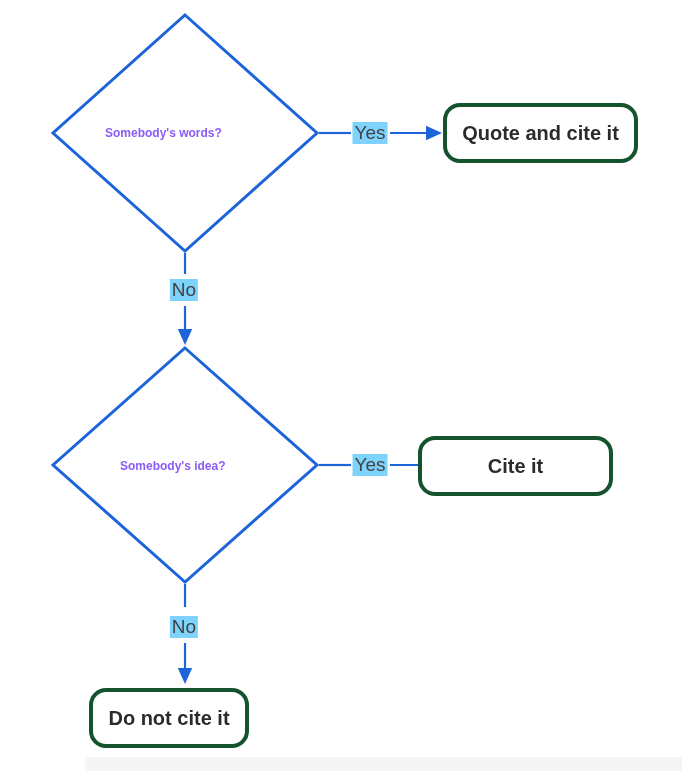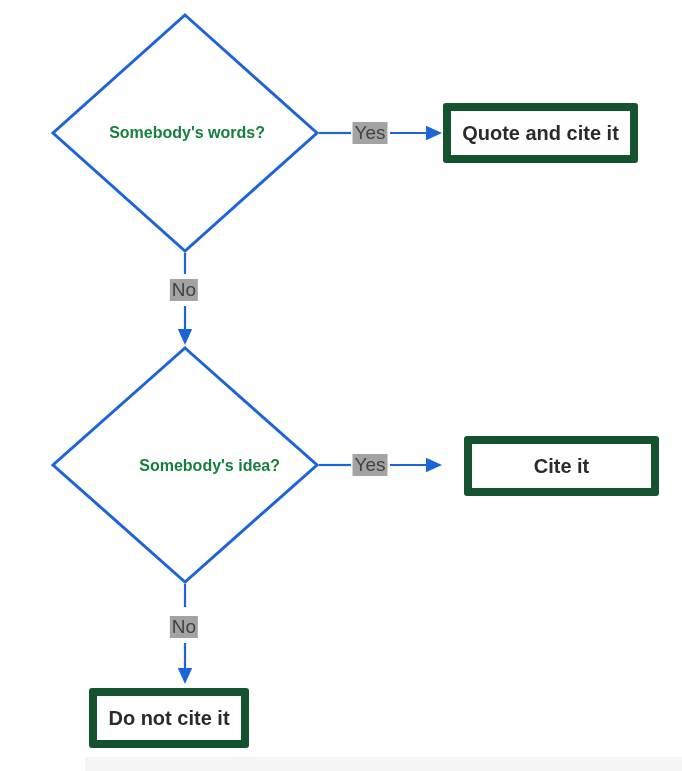--- a/index.html
+++ b/index.html
@@ -18,52 +18,52 @@
   .lines-layer {
     position: absolute;
     left: 0;
     top: 0;
     width: 682px;
     height: 771px;
   }
   .node-box {
     position: absolute;
     box-sizing: border-box;
-    border: 8px solid #14532d;
-    border-radius: 3px;
+    border: 4px solid #14532d;
+    border-radius: 17px;
     background: #ffffff;
     display: flex;
     align-items: center;
     justify-content: center;
     font-weight: bold;
     font-size: 20px;
     color: #2b2b2b;
     text-align: center;
   }
   .box-quote { left: 443px; top: 103px; width: 195px; height: 60px; }
-  .box-cite  { left: 464px; top: 436px; width: 195px; height: 60px; }
+  .box-cite  { left: 418px; top: 436px; width: 195px; height: 60px; }
   .box-nocite{ left: 89px;  top: 688px; width: 160px; height: 60px; }
   .diamond-label {
     position: absolute;
     width: 160px;
     transform: translate(-50%, -50%);
-    text-align: right;
+    text-align: left;
     font-weight: bold;
-    font-size: 16px;
+    font-size: 12px;
     line-height: 1.35;
-    color: #15803d;
+    color: #8b5cf6;
   }
   .d1-label { left: 185px; top: 133px; }
   .d2-label { left: 200px; top: 466px; }
   .edge-label {
     position: absolute;
     transform: translate(-50%, -50%);
     font-size: 19px;
     color: #424242;
-    background: #a3a3a3;
+    background: #7dd3fc;
     padding: 0 2px;
     white-space: nowrap;
   }
   .yes1 { left: 370px; top: 133px; }
   .no1  { left: 184px; top: 290px; }
   .yes2 { left: 370px; top: 465px; }
   .no2  { left: 184px; top: 627px; }
   .bottom-shade {
     position: absolute;
     left: 85px;

